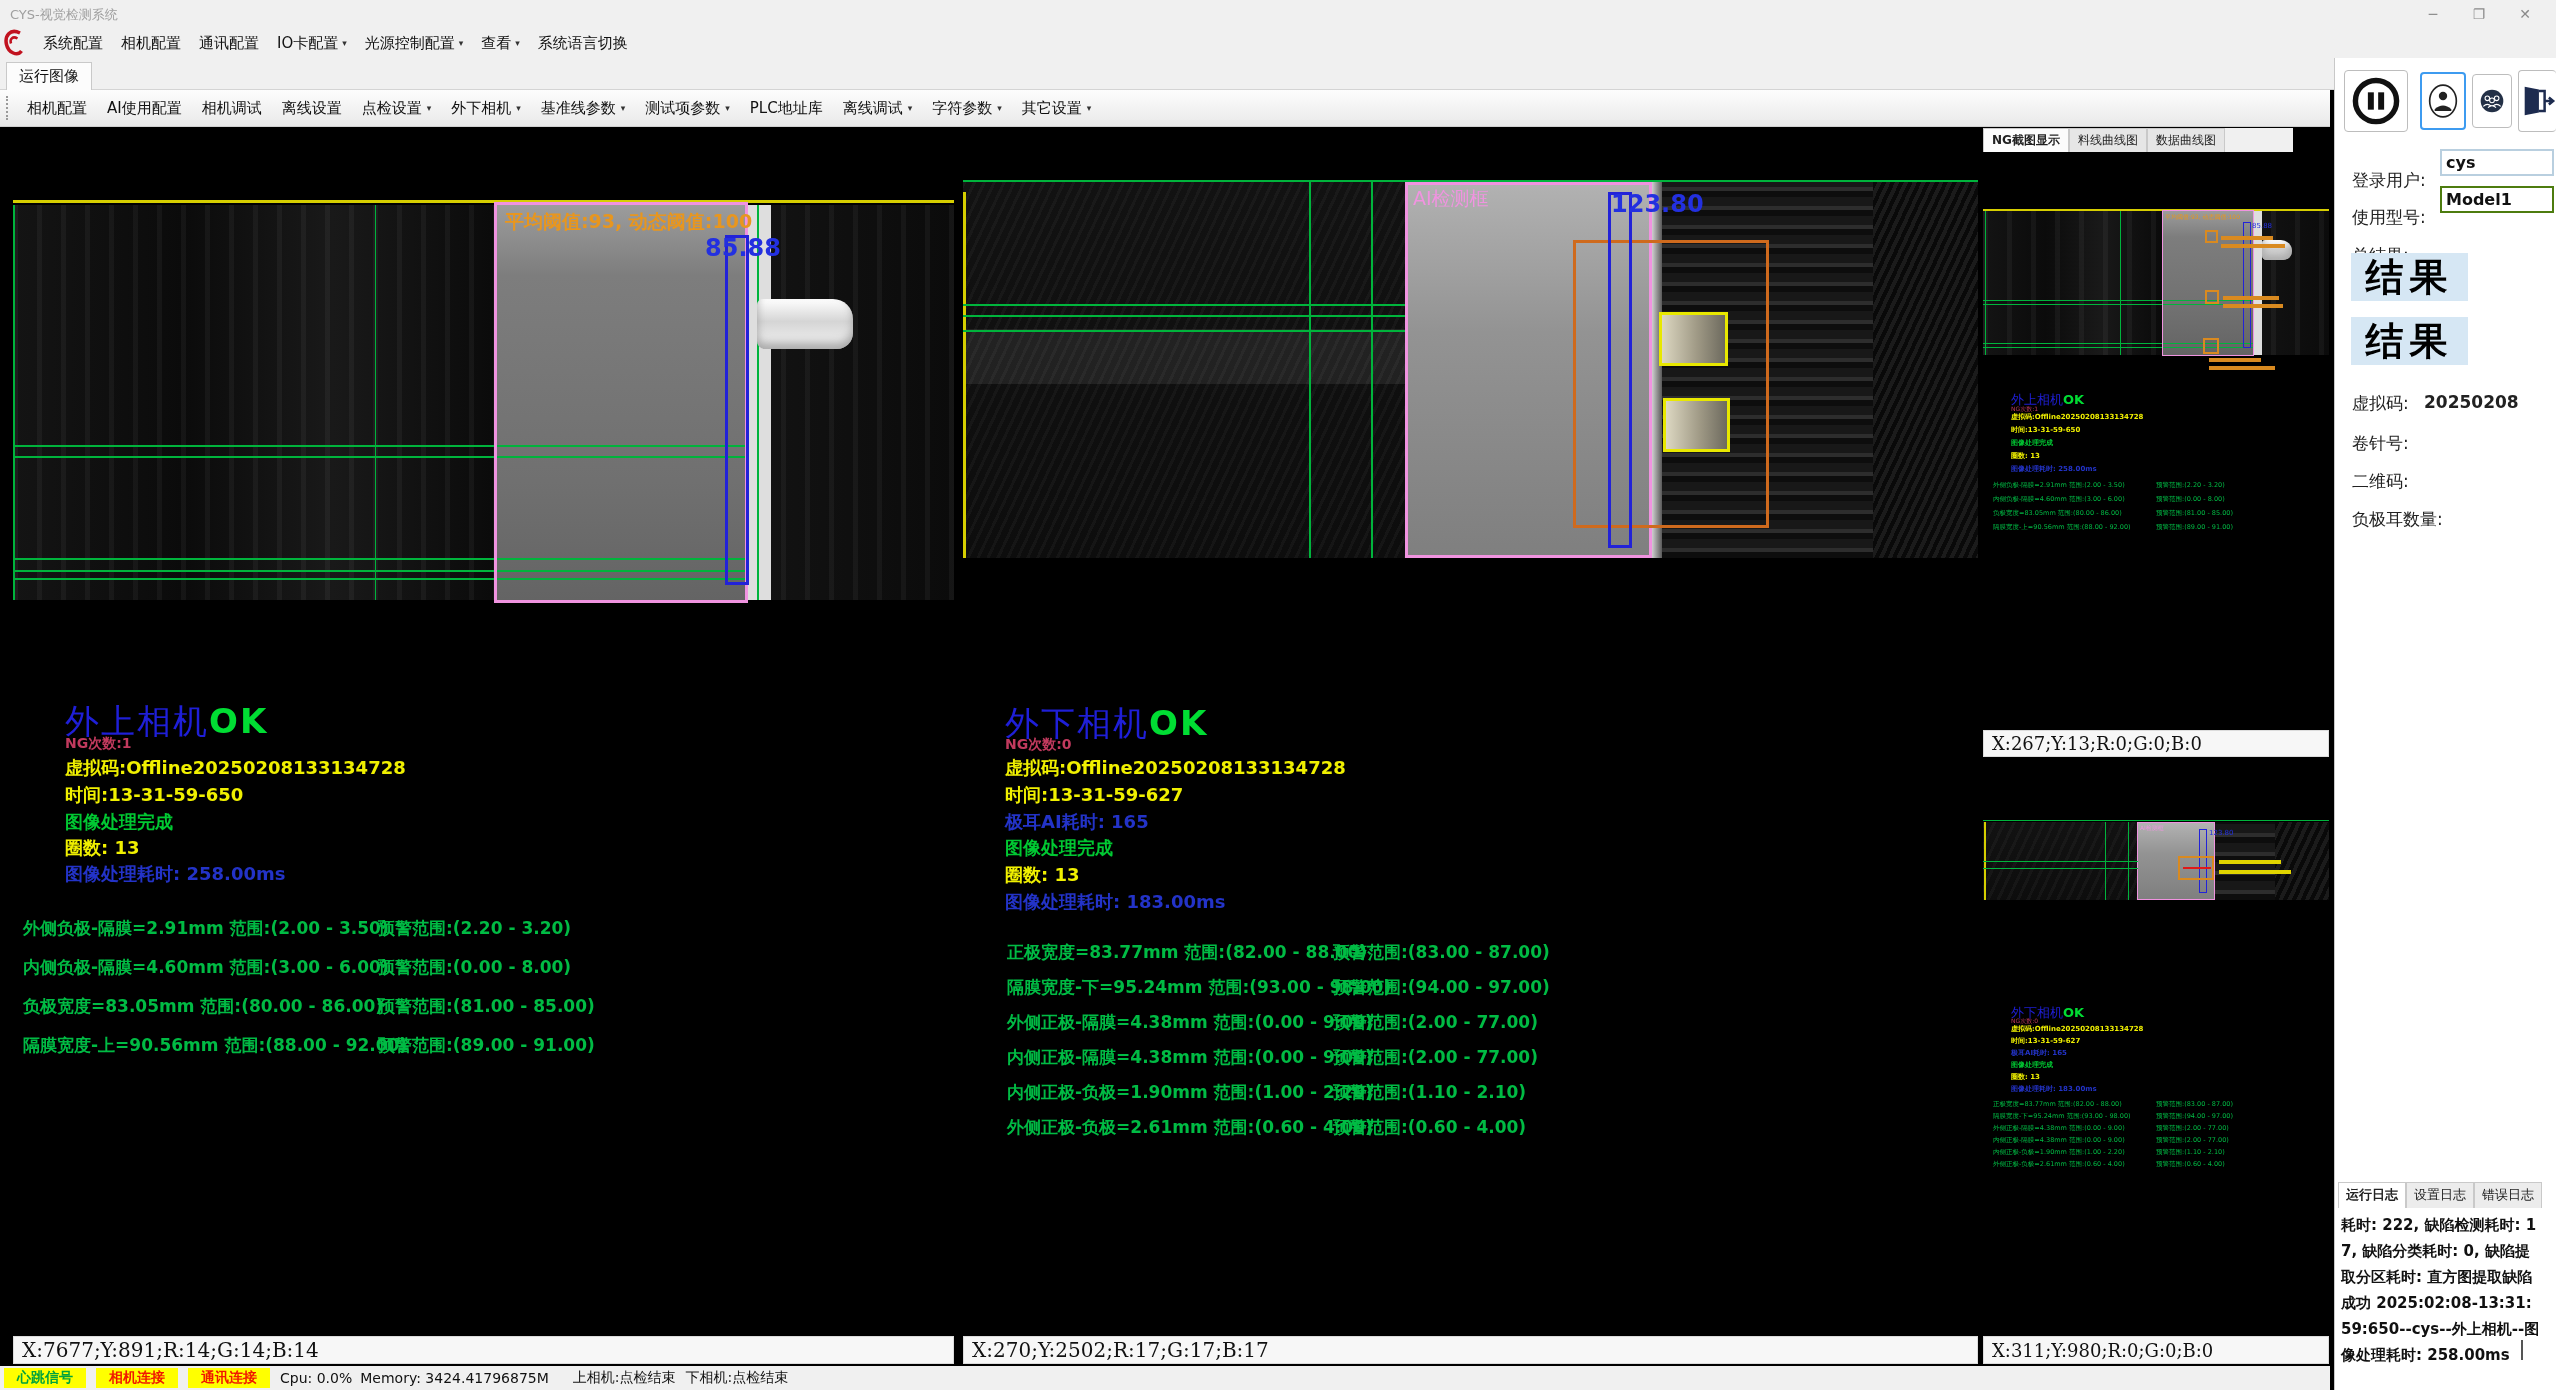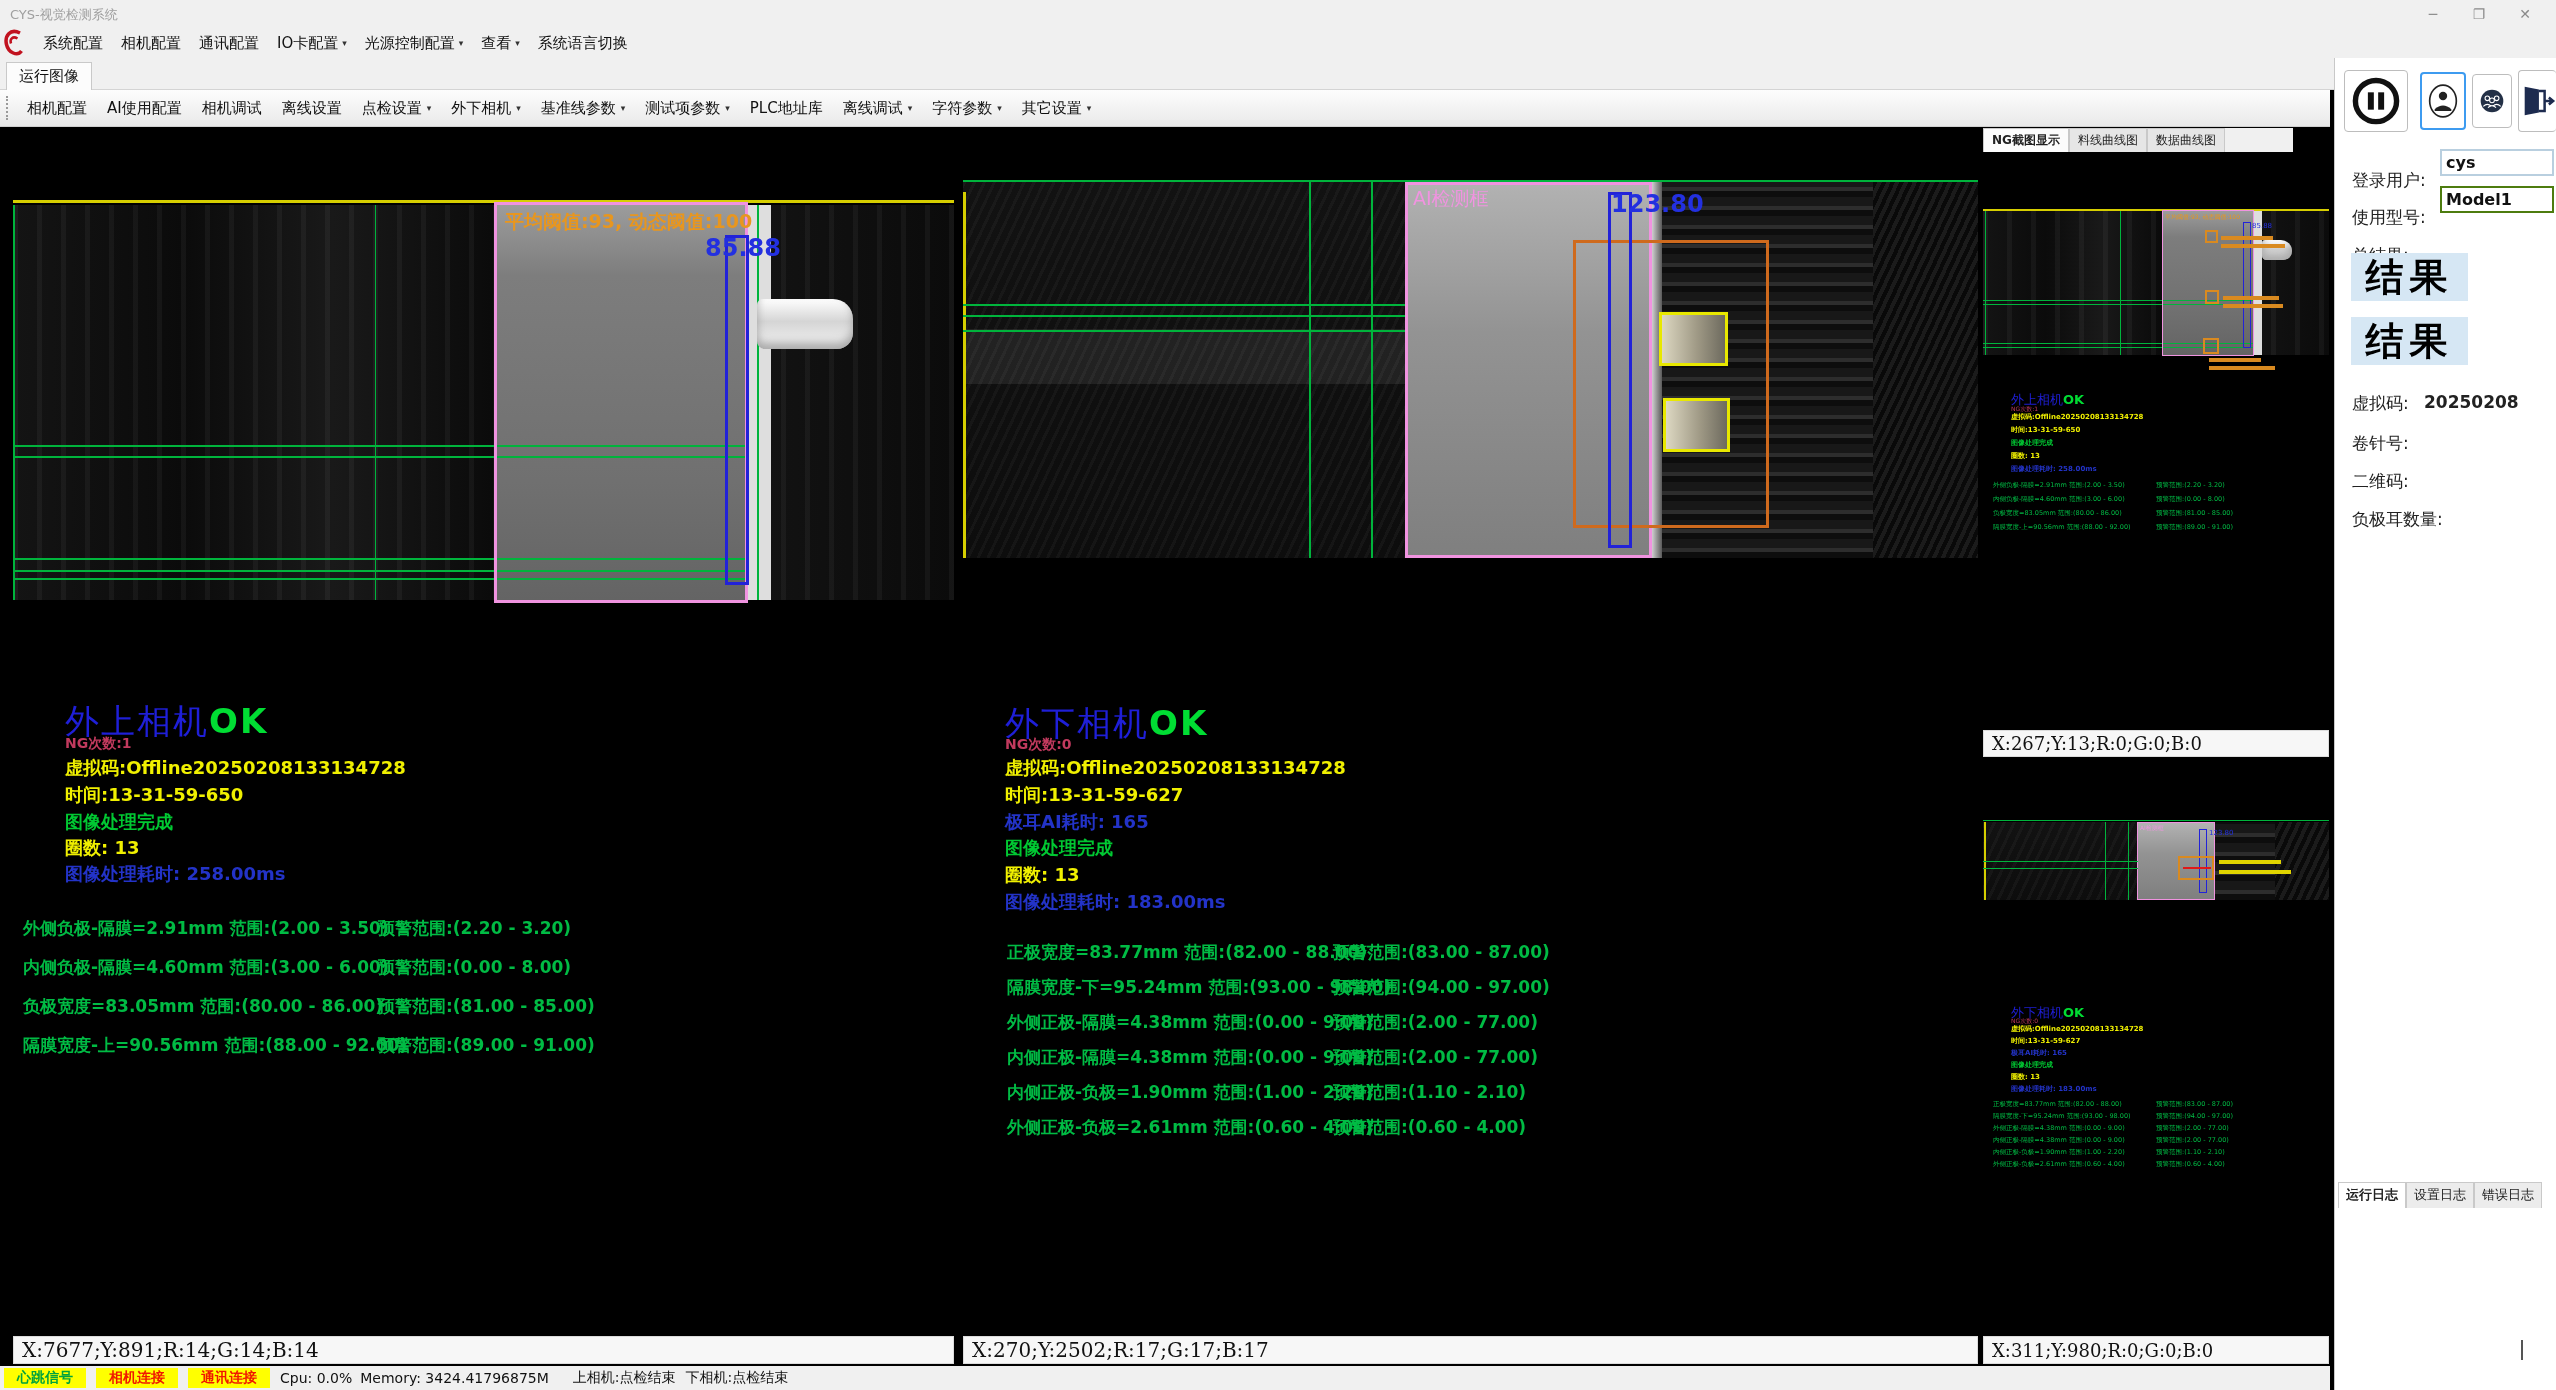--- a/index.html
+++ b/index.html
@@ -417,20 +417,21 @@
 <div class="abs side-label" style="left:2352px;top:418px;">卷针号:</div>
 <div class="abs side-label" style="left:2352px;top:456px;">二维码:</div>
 <div class="abs side-label" style="left:2352px;top:494px;">负极耳数量:</div>
 
 <div class="abs" style="left:2338px;top:1178px;width:218px;height:212px;background:#fff;">
   <div class="log-tabs" style="padding-top:4px;">
     <div class="log-tab active">运行日志</div>
     <div class="log-tab">设置日志</div>
     <div class="log-tab">错误日志</div>
   </div>
+  <div class="log-content" style="padding:4px 14px 0 3px;">耗时: 222, 缺陷检测耗时: 17, 缺陷分类耗时: 0, 缺陷提取分区耗时: 直方图提取缺陷成功 2025:02:08-13:31:59:650--cys--外上相机--图像处理耗时: 258.00ms</div>
   <div class="abs caret" style="left:183px;top:162px;"></div>
 </div>
 
 <div class="abs statusbar">
   <span class="badge g">心跳信号</span>
   <span class="badge r">相机连接</span>
   <span class="badge r">通讯连接</span>
   <span class="sb-text">Cpu:  0.0%</span>
   <span class="sb-text" style="margin-left:-2px;">Memory:  3424.41796875M</span>
   <span class="sb-text" style="margin-left:14px;">上相机:点检结束</span>

